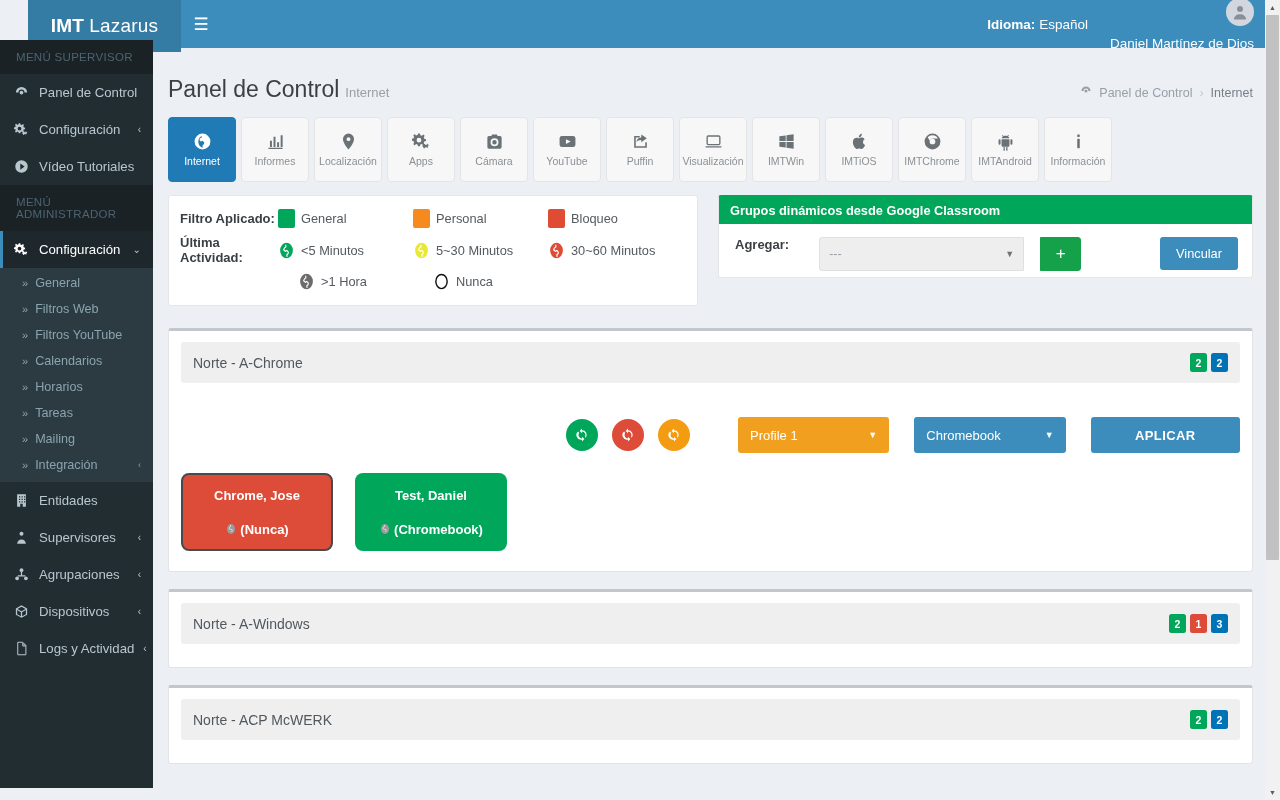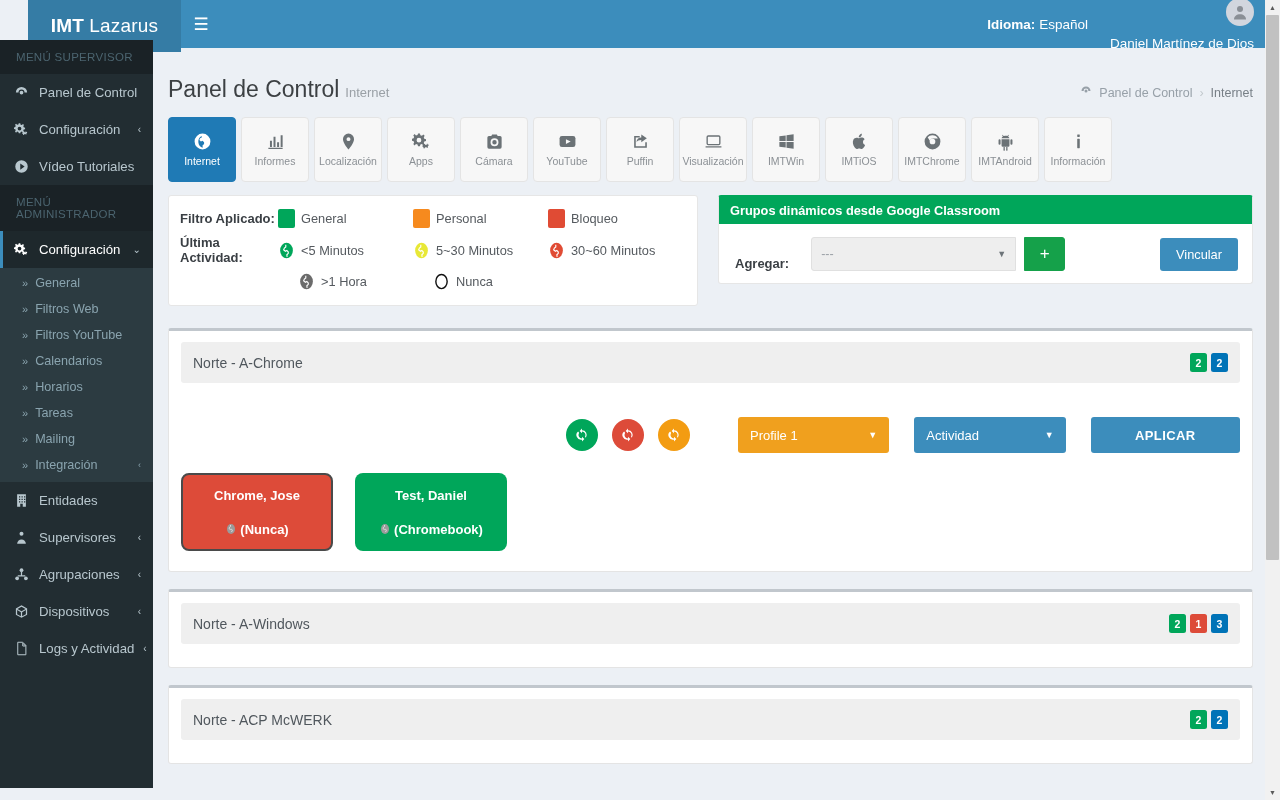--- a/index.html
+++ b/index.html
@@ -109,21 +109,21 @@
   .legend-sub { margin-left:118px; display:flex; margin-top:6px; }
 
   .classroom-box {
     width:537px; background:#fff; border:1px solid #e6e6e6; border-radius:3px;
     border-top:3px solid #00a65a; overflow:hidden;
   }
   .classroom-head {
     background:#00a65a; color:#fff; font-size:12.8px; font-weight:700;
     padding:6px 12px; margin:-1px;
   }
-  .classroom-body { display:flex; align-items:flex-end; padding:14px 14px 12px 16px; gap:8px; }
+  .classroom-body { display:flex; align-items:flex-start; padding:14px 14px 6px 16px; gap:16px; }
   .cb-label { font-size:13px; font-weight:700; color:#3a3f44; margin-right:14px; }
   .cb-select {
     width:205px; height:34px; background:#eeeeee; border:1px solid #e0e0e0; border-radius:3px 0 0 3px;
     display:flex; align-items:center; justify-content:space-between; padding:0 9px;
     font-size:12.5px; color:#9aa0a6; cursor:pointer;
   }
   .cb-select .caret { font-size:9px; color:#6d7479; }
   .cb-plus {
     width:41px; height:34px; background:#15a14a; border:1px solid #15a14a; border-radius:0 3px 3px 0;
     color:#fff; display:flex; align-items:center; justify-content:center; font-size:17px; cursor:pointer;
@@ -568,21 +568,21 @@
               <svg viewBox="0 0 24 24">
                   <path d="M12 4V1L8 5l4 4V6a6 6 0 015.2 9l1.5 1.5A8 8 0 0012 4zm-5.2 3.5L5.3 6A8 8 0 0012 20v3l4-4-4-4v3a6 6 0 01-5.2-9z"></path>
                 </svg>
             </button>
           </div>
           <div class="sel-profile">
             <span>Profile 1</span>
             <span class="caret">▼</span>
           </div>
           <div class="sel-perm">
-            <span>Actividad</span>
+            <span>Chromebook</span>
             <span class="caret">▼</span>
           </div>
           <button class="apply-btn">APLICAR</button>
         </div>
         <div class="devices">
           <div class="device red">
             <span>Chrome, Jose</span>
             <span class="dev-sub">
               <svg viewBox="0 0 24 26">
                   <ellipse cx="12" cy="13" rx="8" ry="10" fill="#9b9b9b"></ellipse>

